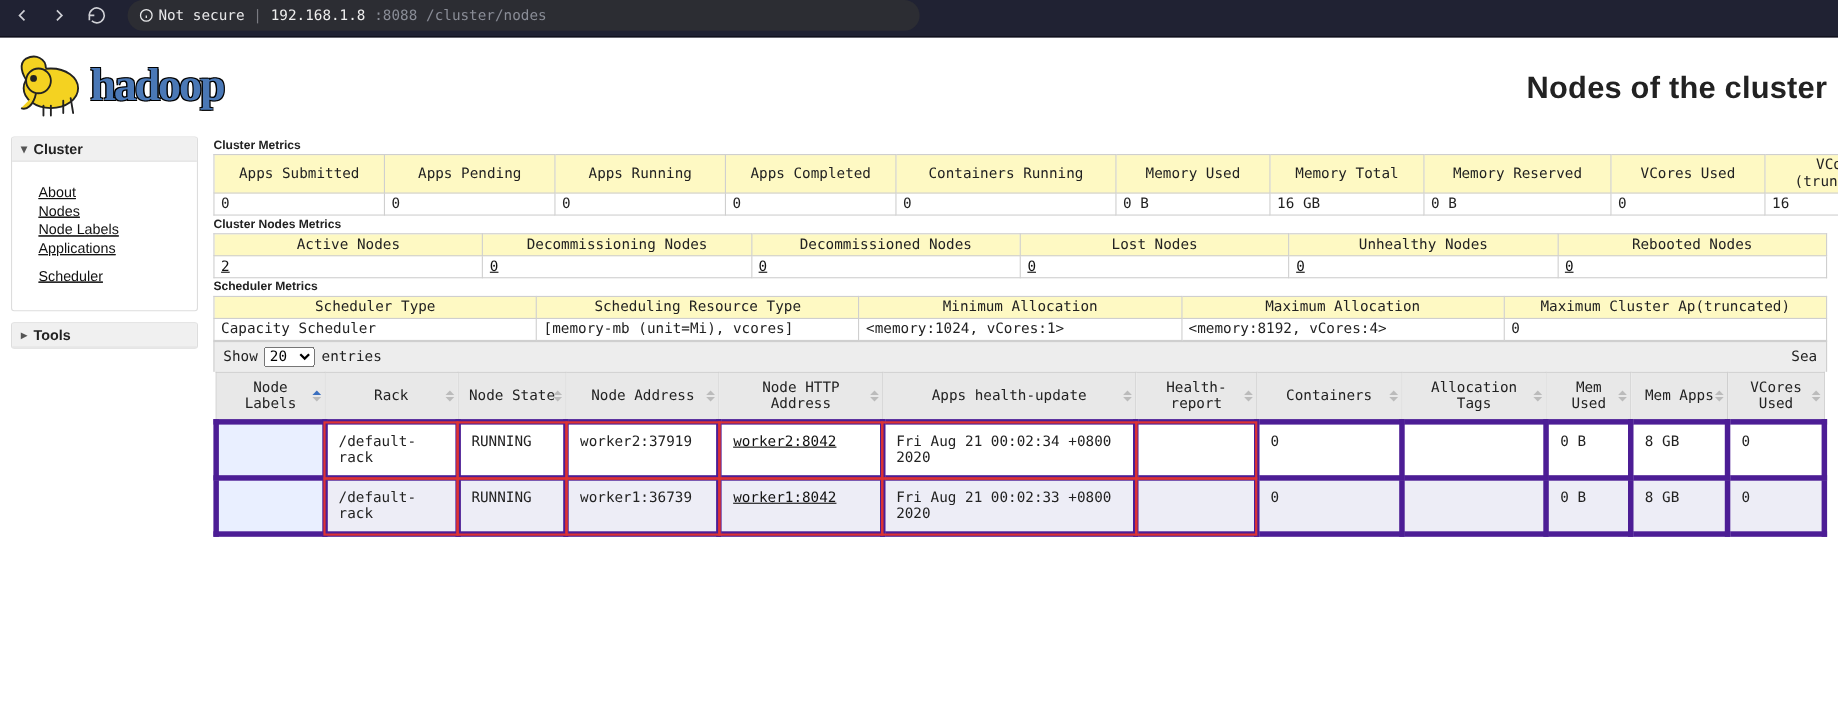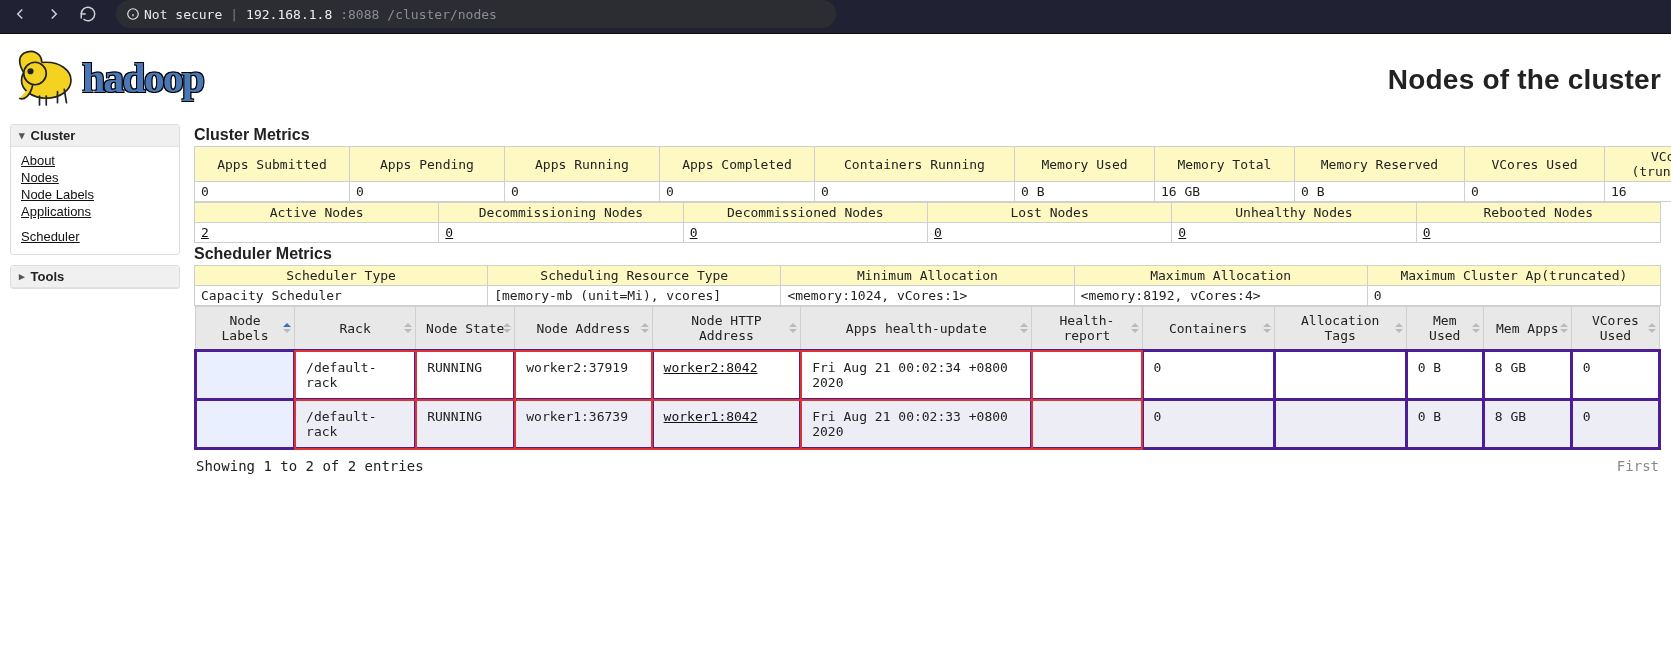--- a/index.html
+++ b/index.html
@@ -48,28 +48,28 @@
 
   .panel {
     border: 1px solid #ddd; border-radius: 3px; margin-bottom: 10px; background:#fff;
   }
   .panel-header {
     background:#f0f0f0; border-bottom:1px solid #e2e2e2; padding:3px 8px; font-weight:700;
     display:flex; align-items:center; gap:6px; cursor:pointer;
   }
   .panel-header .tri { font-size: 11px; color:#555; }
   .panel-body { padding: 4px 8px 8px 8px; }
-  .links { list-style:none; margin:2px; padding:0;text-decoration:underline; }
+  .links { list-style:none; margin:16px; padding:0;text-decoration:underline; }
   .links li { margin: 2px 0; }
   .links a, a.link { color:#111; text-decoration: underline; cursor:pointer; }
   .sublinks { margin: 2px 0 0 26px; padding:0; list-style:none; }
   .sublinks li a { font-size: 12.5px; }
 
   h2.section {
-    font-size: 16px; font-weight: 700; margin: 2px 0 2px 0; padding: 0;
+    font-size: 11px; font-weight: 700; margin: 2px 0 2px 0; padding: 0;
   }
 
   table.grid { width:100%; border-collapse: collapse; table-layout: fixed; }
   table.grid th, table.grid td { border: 1px solid #cfcfcf; padding: 2px 6px; font-size: 13px; }
   table.grid th {
     background:#fef9c3; font-weight:400; text-align:center; color:#222;
     font-family: "DejaVu Sans Mono","Menlo","Consolas",monospace;
   }
   table.grid td {
     background:#fff; font-family:"DejaVu Sans Mono","Menlo","Consolas",monospace;
@@ -95,21 +95,21 @@
     width:10px; height:14px; display:flex; flex-direction:column; align-items:center; justify-content:center;
   }
   table.datatable thead th .sort .up, table.datatable thead th .sort .down {
     width:0; height:0; border-left:4px solid transparent; border-right:4px solid transparent;
   }
   table.datatable thead th .sort .up { border-bottom:4px solid #bbb; margin-bottom:2px; }
   table.datatable thead th .sort .down { border-top:4px solid #bbb; }
   table.datatable thead th.sorted .sort .up { border-bottom-color:#3a6fbf; }
 
   table.datatable tbody td {
-    border:3px solid #4c1d95; padding:8px 10px; vertical-align:top;
+    border:5px solid #4c1d95; padding:8px 10px; vertical-align:top;
     font-family:"DejaVu Sans Mono","Menlo","Consolas",monospace; font-size:13px; text-align:left;
   }
   table.datatable tbody tr.even td { background:#ededf6; }
   table.datatable tbody tr.odd  td { background:#ffffff; }
   table.datatable tbody td.sorted { background:#e9efff !important; }
   .highlight-box {
     outline: 2px solid #d33; outline-offset: -1px;
   }
 
   .footer {
@@ -247,20 +247,21 @@
           <td>0</td>
           <td>0 B</td>
           <td>16 GB</td>
           <td>0 B</td>
           <td>0</td>
           <td>16</td>
         </tr>
           </tbody>
       </table>
 
+      <h2 class="section">Cluster Nodes Metrics</h2>
       <table class="grid">
         <thead>
             <tr>
           <th>Active Nodes</th>
           <th>Decommissioning Nodes</th>
           <th>Decommissioned Nodes</th>
           <th>Lost Nodes</th>
           <th>Unhealthy Nodes</th>
           <th>Rebooted Nodes</th>
         </tr>
@@ -292,20 +293,29 @@
             <tr>
           <td>Capacity Scheduler</td>
           <td>[memory-mb (unit=Mi), vcores]</td>
           <td>&lt;memory:1024, vCores:1&gt;</td>
           <td>&lt;memory:8192, vCores:4&gt;</td>
           <td>0</td>
         </tr>
           </tbody>
       </table>
 
+      <div class="dt-toolbar">
+        <span>Show</span>
+        <select>
+          
+        <option value="10">10</option><option value="20" selected="">20</option><option value="50">50</option><option value="100">100</option></select>
+        <span>entries</span>
+        <span class="spacer"></span>
+        <span>Sea</span>
+      </div>
 
       <table class="datatable">
         <colgroup>
           <col style="width:90px">
             <col style="width:110px">
             <col style="width:90px">
           <col style="width:120px">
             <col style="width:135px">
             <col style="width:210px">
           <col style="width:100px">
@@ -392,20 +402,16 @@
               <td class="highlight-box"></td>
               <td>0</td>
               <td></td>
               <td>0 B</td>
               <td>8 GB</td>
               <td>0</td>
             </tr>
           </tbody>
       </table>
 
-      <div class="footer">
-        <span>Showing 1 to 2 of 2 entries</span>
-        <span class="right">First</span>
-      </div>
 
     </div>
   </div>
 </div>
 
 </body></html>

